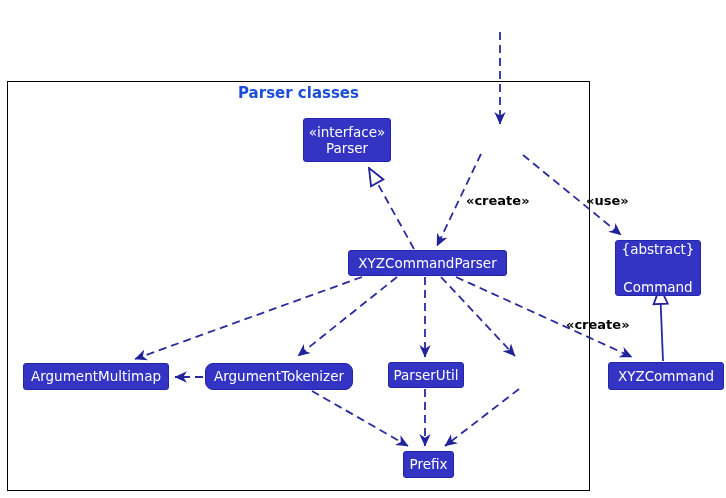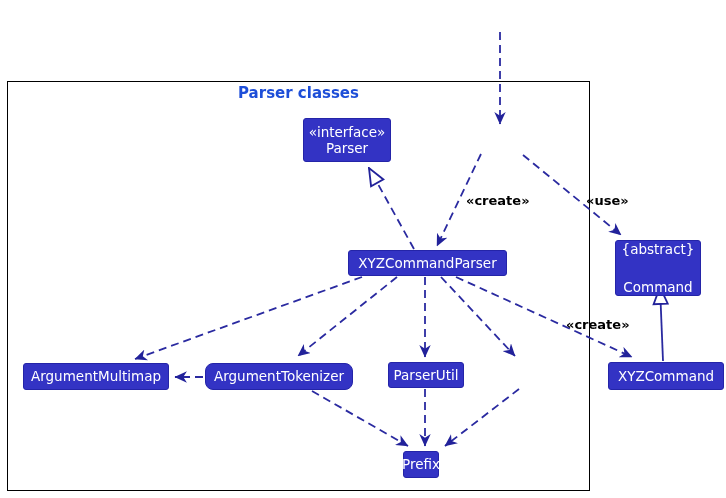--- a/index.html
+++ b/index.html
@@ -47,21 +47,21 @@
   }
   #n-parser          {left:303px;top:118px;width:88px;height:44px;}
   #n-abparser        {left:426px;top:127px;width:150px;height:27px;}
   #n-xyzparser       {left:348px;top:250px;width:159px;height:26px;}
   #n-command         {left:615px;top:240px;width:86px;height:56px;justify-content:space-between;}
   #n-argmultimap     {left:23px; top:363px;width:146px;height:27px;}
   #n-argtokenizer    {left:205px;top:363px;width:148px;height:27px;border-radius:8px;}
   #n-clisyntax       {left:388px;top:362px;width:76px; height:26px;}
   #n-parserutil      {left:500px;top:362px;width:76px; height:26px;}
   #n-xyzcommand      {left:608px;top:362px;width:116px;height:28px;}
-  #n-prefix          {left:403px;top:451px;width:36px; height:27px;}
+  #n-prefix          {left:403px;top:451px;width:51px; height:27px;}
   
   .edge-label{
     position:absolute;
     font-size:13px;font-weight:bold;color:#000000;
     white-space:nowrap;
     z-index:3;
   }
   #lbl-create-top {left:466px;top:193px;}
   #lbl-use        {left:586px;top:193px;}
   #lbl-create-rt  {left:566px;top:317px;}

